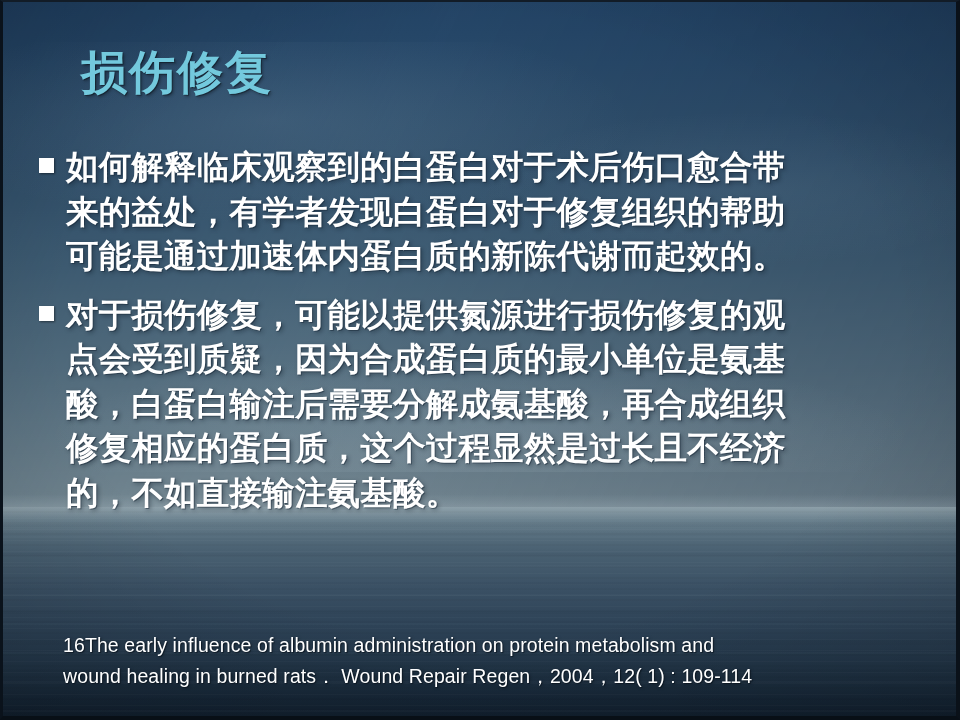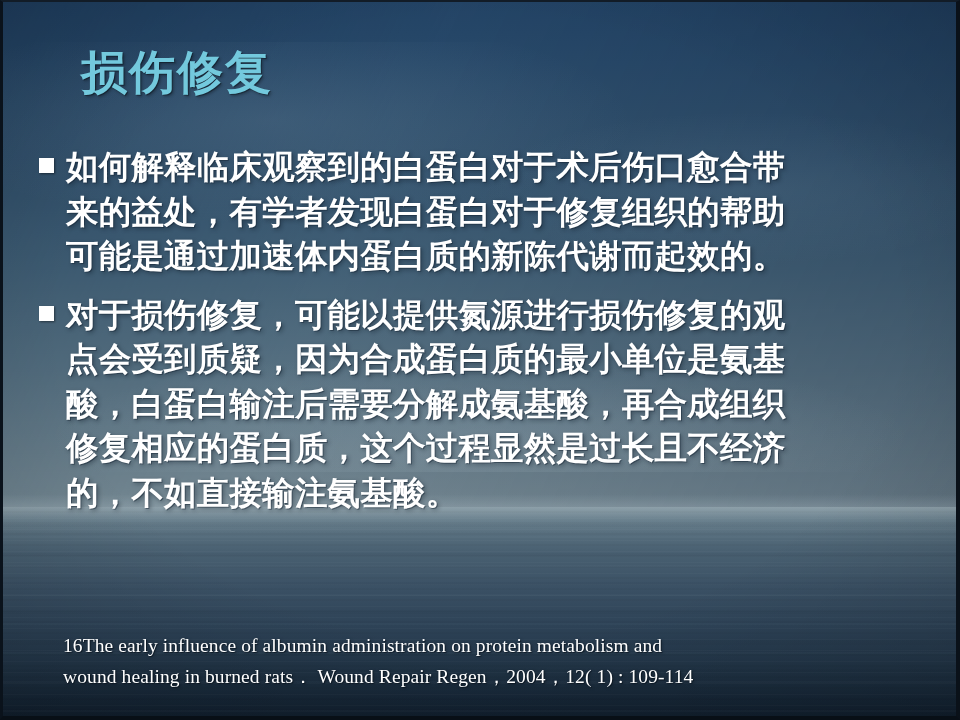--- a/index.html
+++ b/index.html
@@ -197,21 +197,20 @@
     width: 870px;
     color: #ffffff;
     font-size: 19.5px;
     line-height: 31px;
     font-weight: 400;
     letter-spacing: 0.1px;
     text-shadow:
       1px 1px 0 rgba(8,16,26,0.55),
       1px 1px 3px rgba(8,16,26,0.55);
     white-space: pre-line;
-    font-family: Liberation Serif, serif;
   }
 </style>
 </head>
 <body>
 
 <div id="slide">
 
   <div class="bg-layer" id="bg-sky"></div>
   <div class="bg-layer" id="bg-sky-tint"></div>
   <div class="bg-layer" id="bg-haze"></div>

